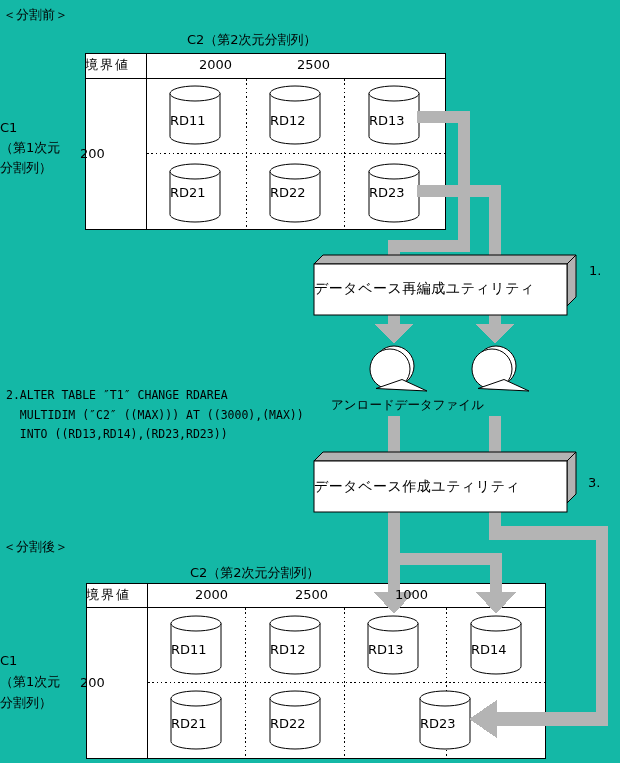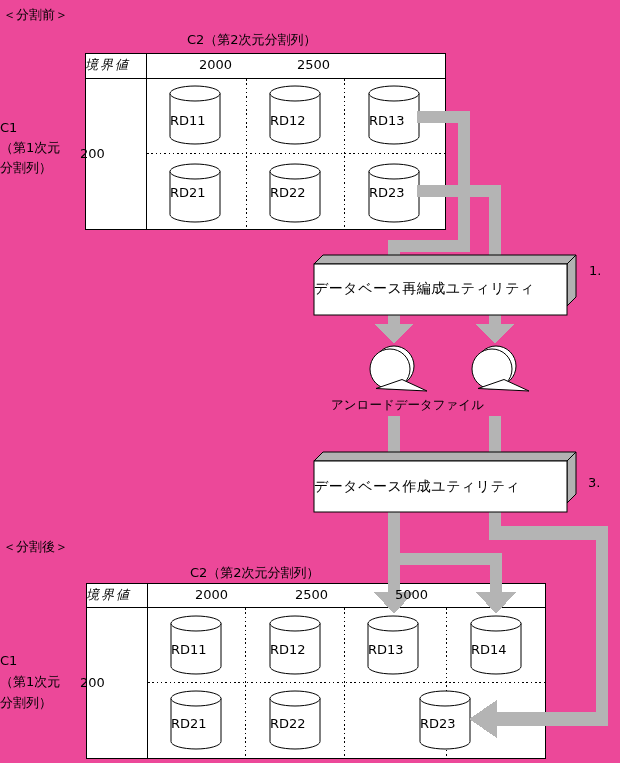--- a/index.html
+++ b/index.html
@@ -1,24 +1,24 @@
 <!DOCTYPE html>
 <html style="--arrow-gray: #b4b4b4; --box-gray: #b2b2b2; --line-black: #000000;"><head>
 <meta charset="utf-8">
 <style>
   html,body{margin:0;padding:0;background:#fff;}
   #canvas{
-    position:relative;width:620px;height:763px;background:#ec4899;
+    position:relative;width:620px;height:763px;background:#14b8a6;
     font-family:"DejaVu Sans",sans-serif;color:#000;overflow:hidden;
   }
   #canvas svg{position:absolute;left:0;top:0;}
   .t{position:absolute;font-size:13px;line-height:15px;white-space:nowrap;}
   .ctr{text-align:left;}
   .pre{white-space:pre-line;}
-  .ls2{letter-spacing:2px;font-style:italic;}
+  .ls2{letter-spacing:2px;}
   .box-label{font-size:14px;letter-spacing:0.5px;}
   .small{font-size:12.5px;}
   .mono{
     position:absolute;font-family:"DejaVu Sans Mono",monospace;
     font-size:11.5px;line-height:19.5px;white-space:pre;
   }
 </style>
 </head>
 <body>
 
@@ -133,30 +133,33 @@
 <div class="t ctr" style="left:170px;top:113px;width:50px;">RD11</div>
 <div class="t ctr" style="left:270px;top:113px;width:50px;">RD12</div>
 <div class="t ctr" style="left:369px;top:113px;width:50px;">RD13</div>
 <div class="t ctr" style="left:170px;top:185px;width:50px;">RD21</div>
 <div class="t ctr" style="left:270px;top:185px;width:50px;">RD22</div>
 <div class="t ctr" style="left:369px;top:185px;width:50px;">RD23</div>
 
 <div class="t" style="left:589px;top:263px;">1.</div>
 <div class="t ctr small" style="left:331px;top:397px;width:200px;">アンロードデータファイル</div>
 <div class="t ctr box-label" style="left:314px;top:281px;width:253px;">データベース再編成ユティリティ</div>
+<div class="mono" style="left:6px;top:386px;">2.ALTER TABLE ″T1″ CHANGE RDAREA
+  MULTIDIM (″C2″ ((MAX))) AT ((3000),(MAX))
+  INTO ((RD13,RD14),(RD23,RD23))</div>
 <div class="t ctr box-label" style="left:314px;top:479px;width:293px;">データベース作成ユティリティ</div>
 <div class="t" style="left:588px;top:475px;">3.</div>
 
 <div class="t" style="left:3px;top:539px;">＜分割後＞</div>
 
 <div class="t ctr" style="left:190px;top:565px;width:220px;">C2（第2次元分割列）</div>
 <div class="t ctr ls2" style="left:86px;top:587px;width:61px;">境界値</div>
 <div class="t ctr" style="left:195px;top:587px;width:100px;">2000</div>
 <div class="t ctr" style="left:295px;top:587px;width:100px;">2500</div>
-<div class="t ctr" style="left:395px;top:587px;width:100px;">5000</div>
+<div class="t ctr" style="left:395px;top:587px;width:100px;">1000</div>
 <div class="t ctr pre" style="left:0px;top:650px;width:70px;line-height:21px;">C1
 （第1次元
 分割列）</div>
 <div class="t ctr" style="left:80px;top:675px;width:50px;">200</div>
 
 <div class="t ctr" style="left:171px;top:642px;width:50px;">RD11</div>
 <div class="t ctr" style="left:270px;top:642px;width:50px;">RD12</div>
 <div class="t ctr" style="left:368px;top:642px;width:50px;">RD13</div>
 <div class="t ctr" style="left:471px;top:642px;width:71px;">RD14</div>
 <div class="t ctr" style="left:171px;top:716px;width:50px;">RD21</div>

